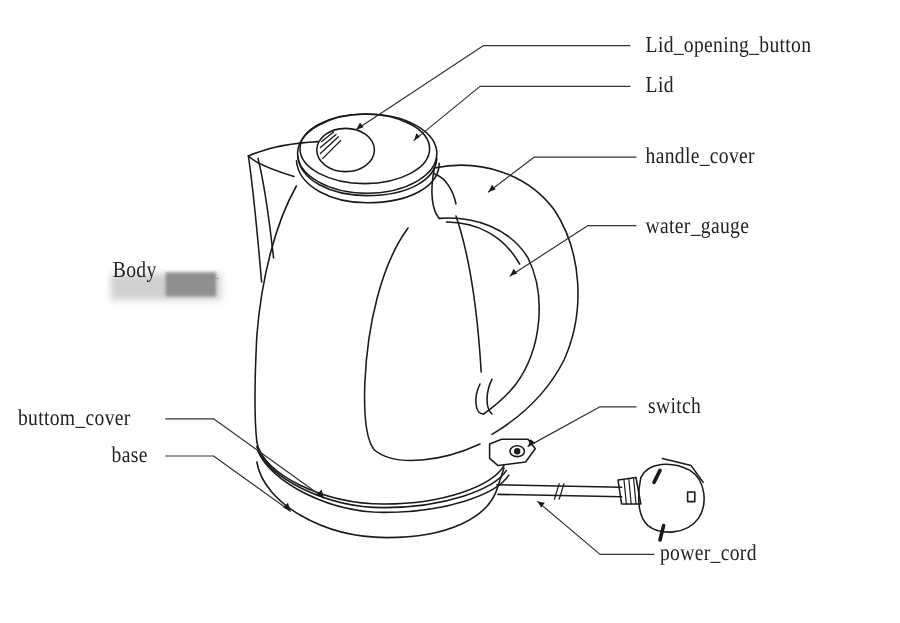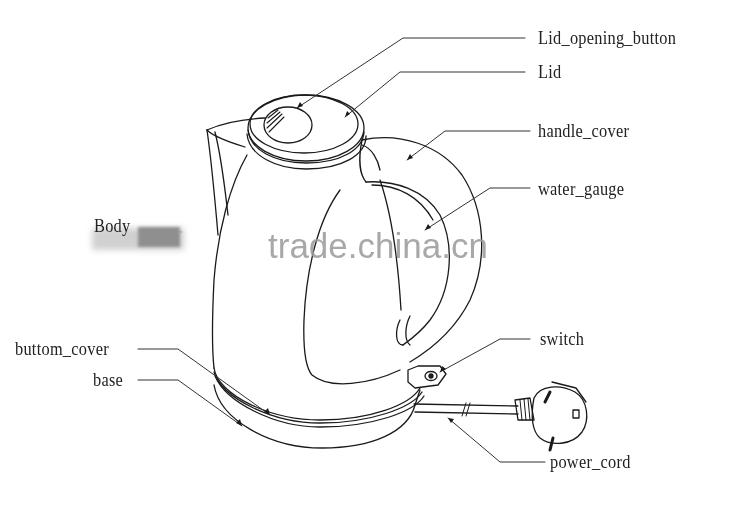--- a/index.html
+++ b/index.html
@@ -105,21 +105,20 @@
         <path d="M270 415 L264 412 L268 408 Z"></path>
         <path d="M242 426 L236 423 L240 419 Z"></path>
         <path d="M448 418 L454 419 L451 423 Z"></path>
       </g>
     </g>
   </svg>
 
   <div class="blur-light" style="left:92px;top:228px;width:92px;height:22px;"></div>
   <div class="blur-block" style="left:138px;top:227px;width:42px;height:20px;"></div>
 
-  <div class="watermark">trade.china.cn</div>
 
   <div class="label" style="left:538px;top:27px;">Lid_opening_button</div>
   <div class="label" style="left:538px;top:61px;">Lid</div>
   <div class="label" style="left:538px;top:120px;">handle_cover</div>
   <div class="label" style="left:538px;top:178px;">water_gauge</div>
   <div class="label" style="left:94px;top:215px;">Body</div>
   <div class="label" style="left:540px;top:328px;">switch</div>
   <div class="label" style="left:15px;top:338px;">buttom_cover</div>
   <div class="label" style="left:93px;top:369px;">base</div>
   <div class="label" style="left:550px;top:451px;">power_cord</div>

